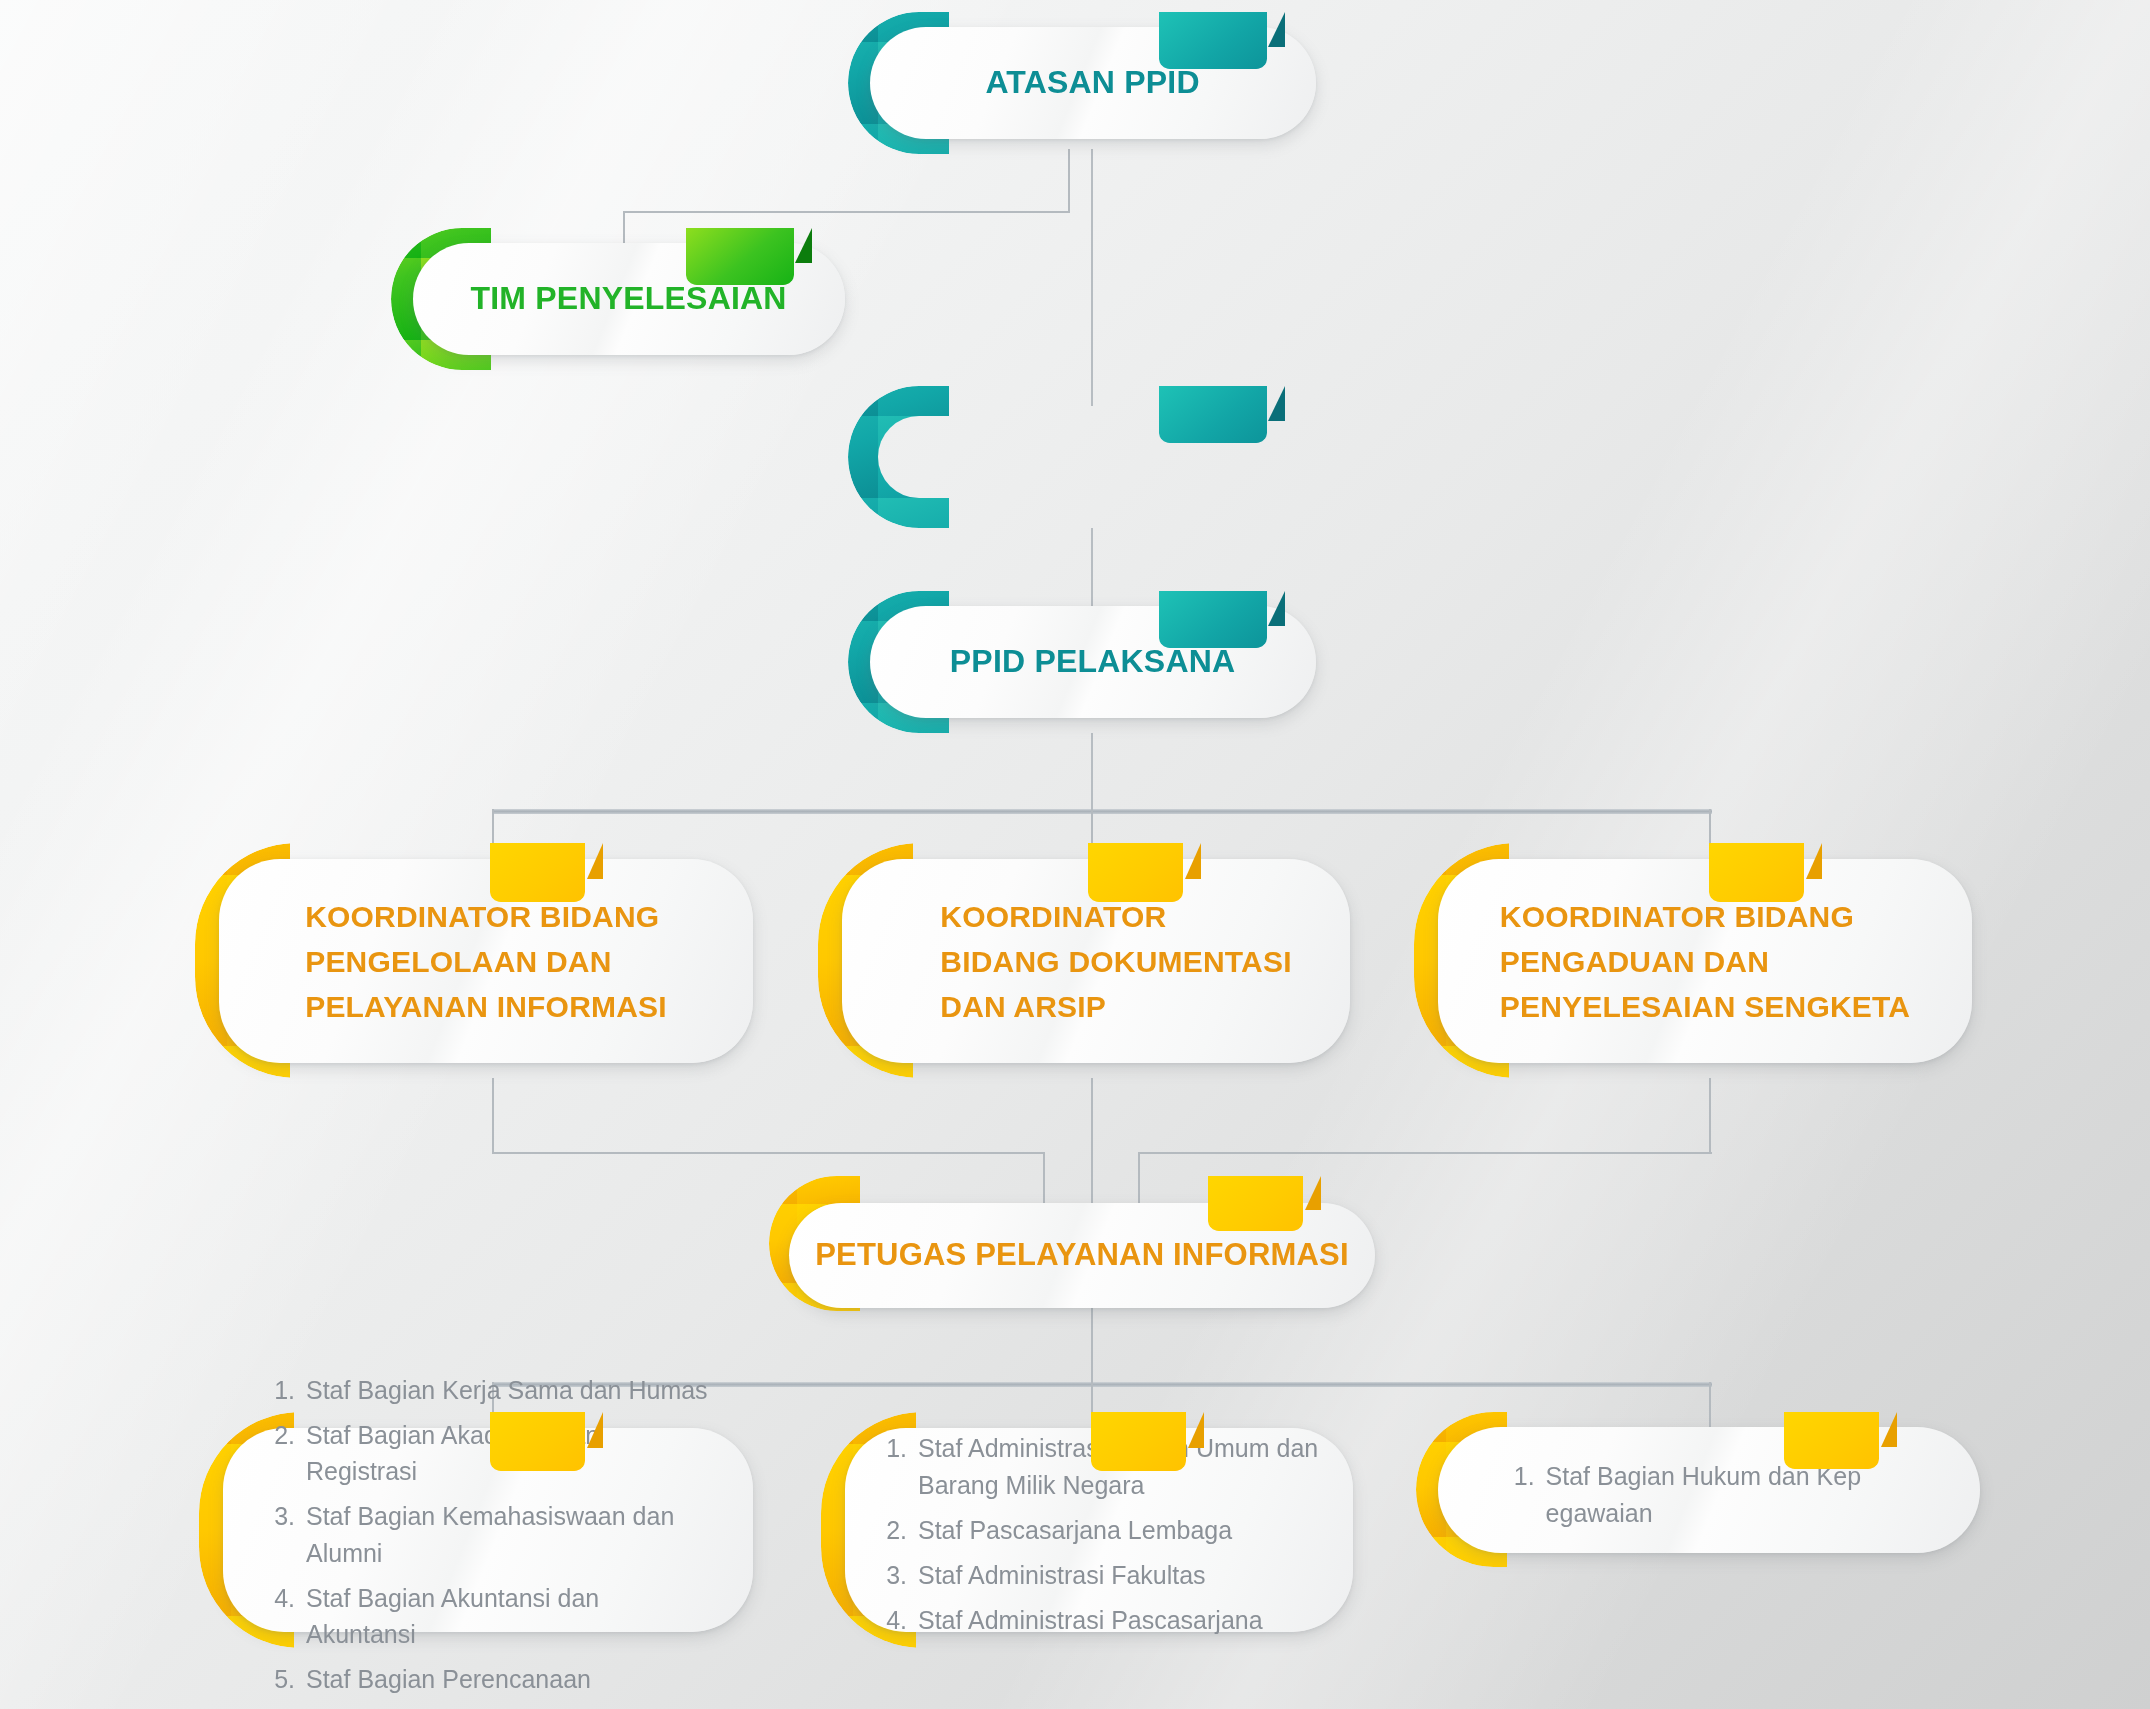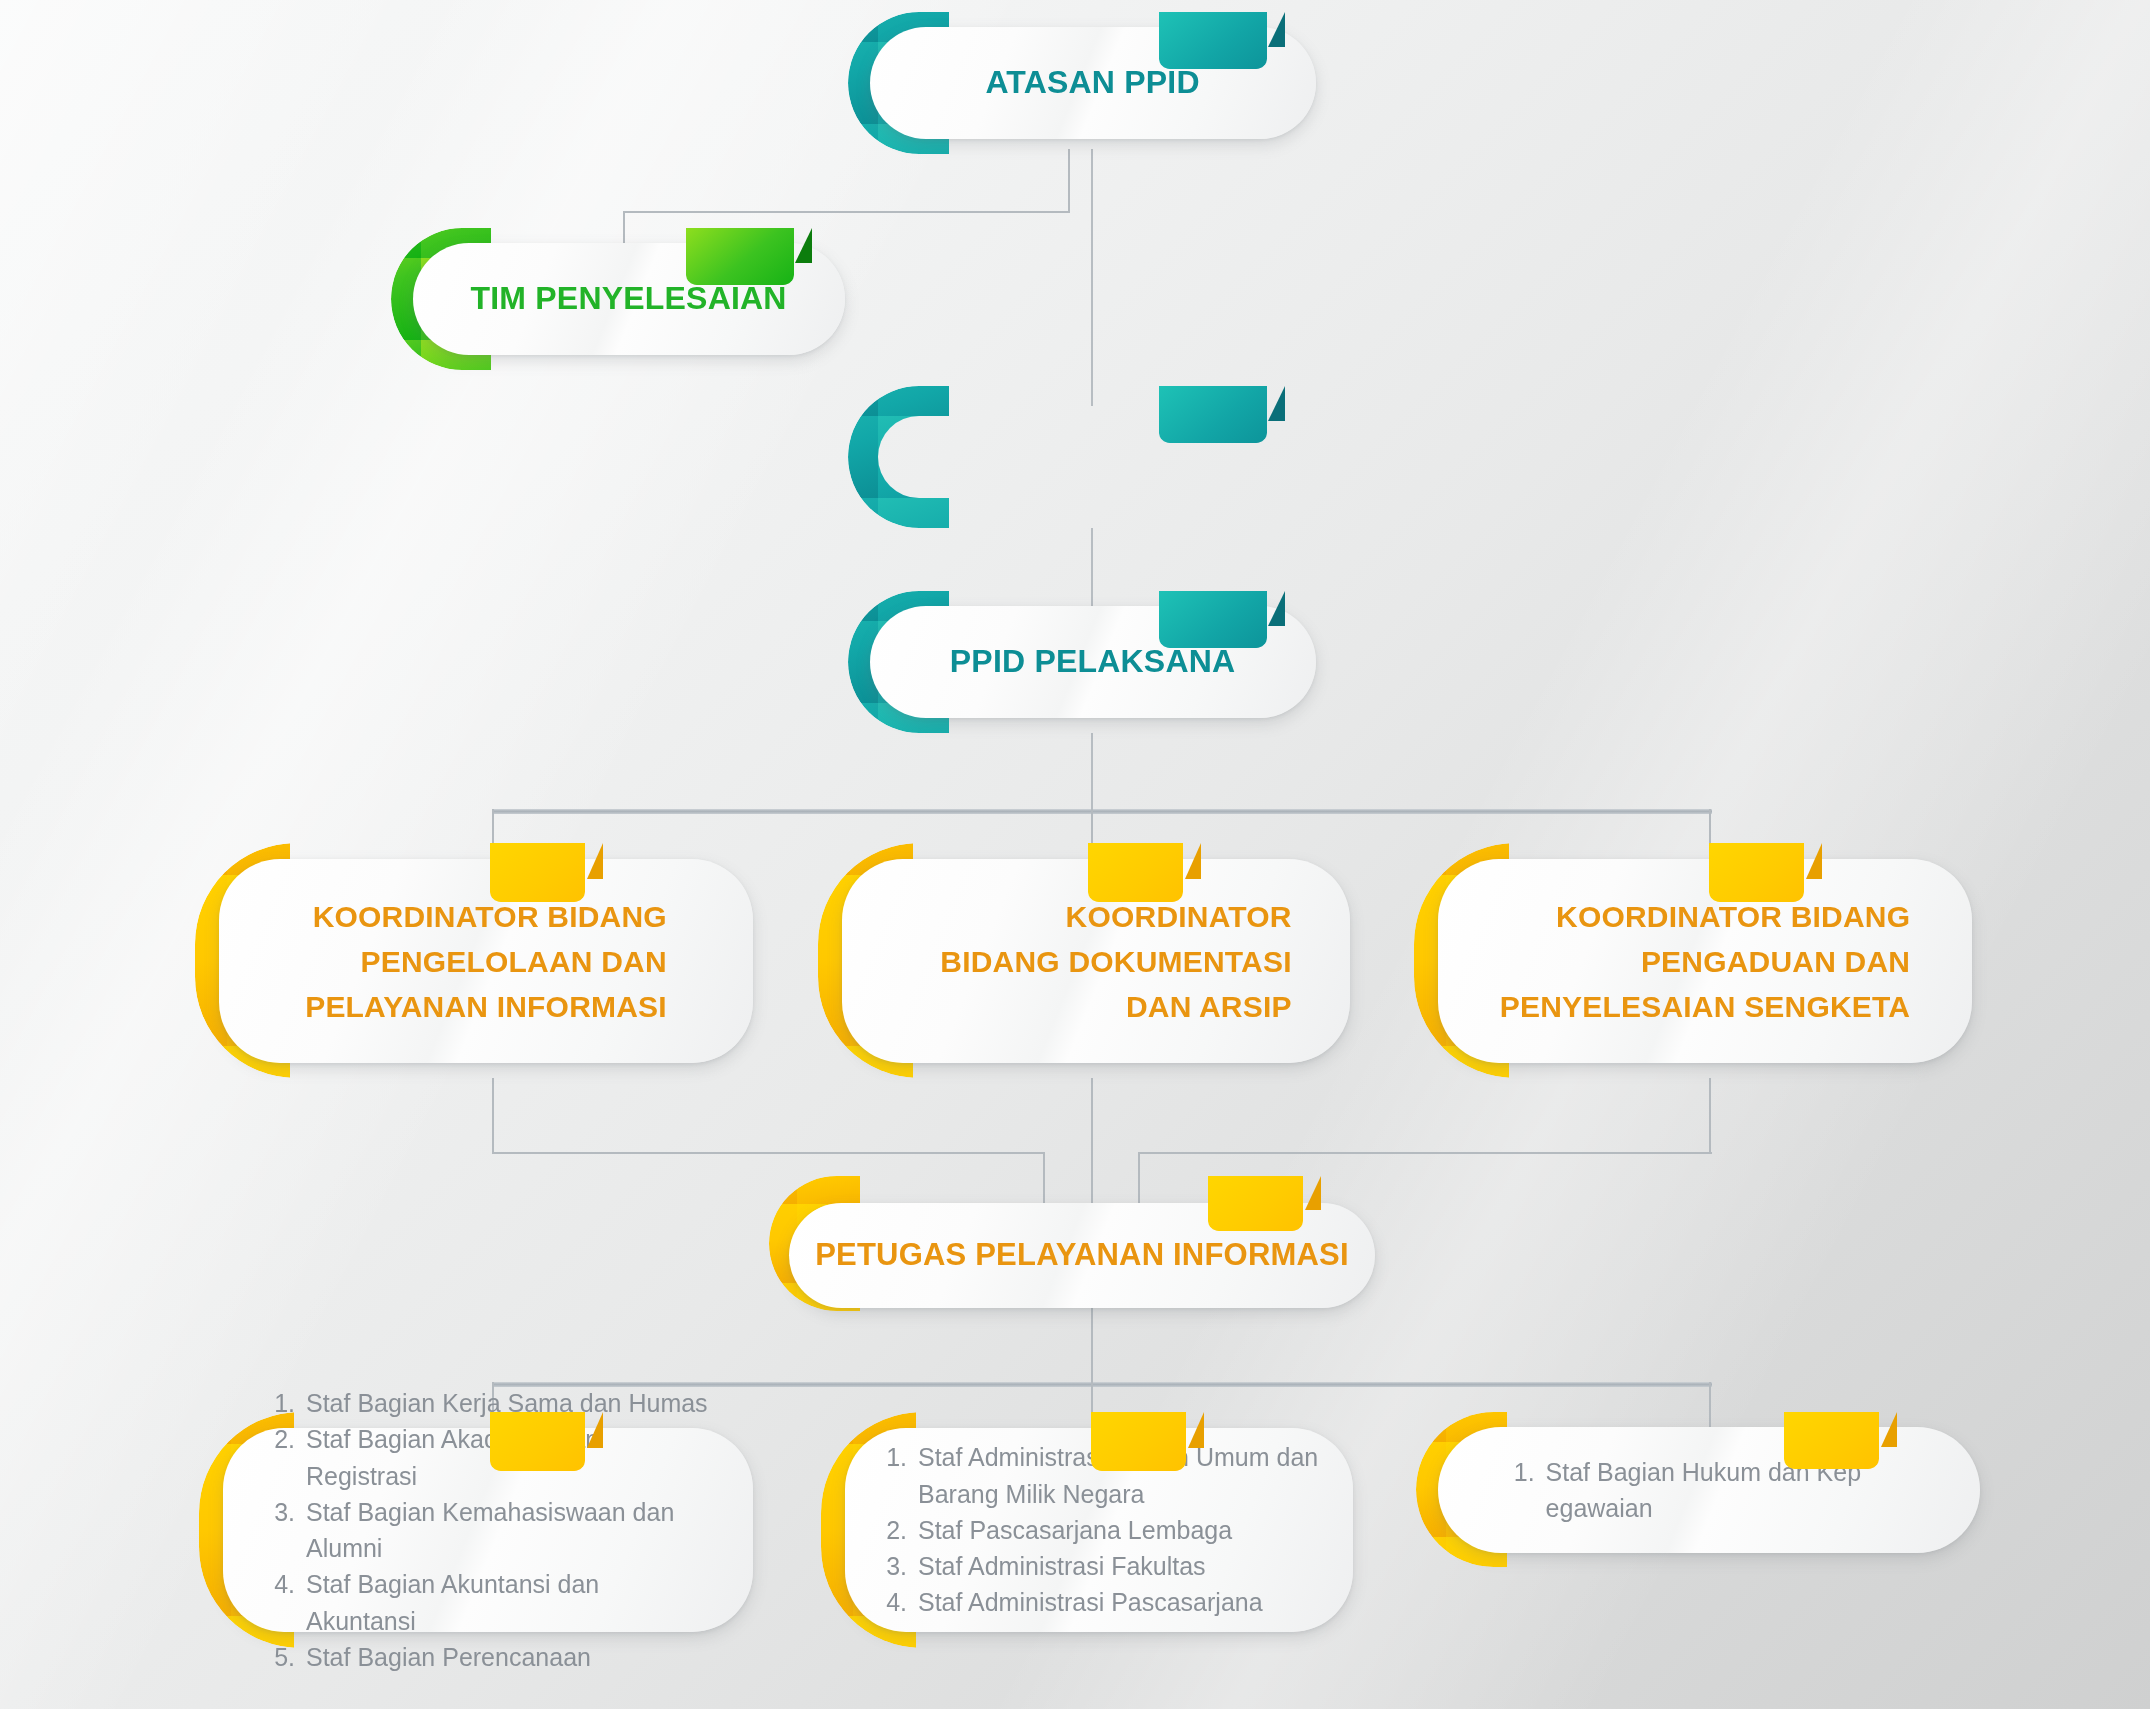--- a/index.html
+++ b/index.html
@@ -58,37 +58,38 @@
   .tab{
     position:absolute;z-index:4;
     border-radius:0 0 10.8px 10.8px;
   }
   .tab .fold{
     position:absolute;right:-17.6px;top:0;width:0;height:0;
     border-style:solid;
   }
 
   .ttl{
-    text-align:right;line-height:1.3;font-weight:700;
+    text-align:left;line-height:1.3;font-weight:700;
     letter-spacing:0.2px;white-space:pre-line;
     position:relative;z-index:5;
   }
   .ttl.teal{color:#0d8e95;}
   .ttl.green{color:#22b328;}
   .ttl.orange{color:#e99510;}
 
   .listwrap{
     position:relative;z-index:5;
     width:100%;box-sizing:border-box;
     padding:0 39px 0 49px;
   }
   .listwrap ol{margin:0;padding:0 0 0 30px;list-style:decimal;}
   .listwrap li{
     color:#8a9097;font-size:25px;line-height:1.45;font-weight:400;
     padding-left:4px;
+    margin-top:9px;
   }
   .listwrap li::marker{color:#8a9097;}
 </style>
 </head>
 <body>
 
 <div id="stage">
 
   <div class="line v" style="left:1091px;top:149px;height:257px;"></div>
 

